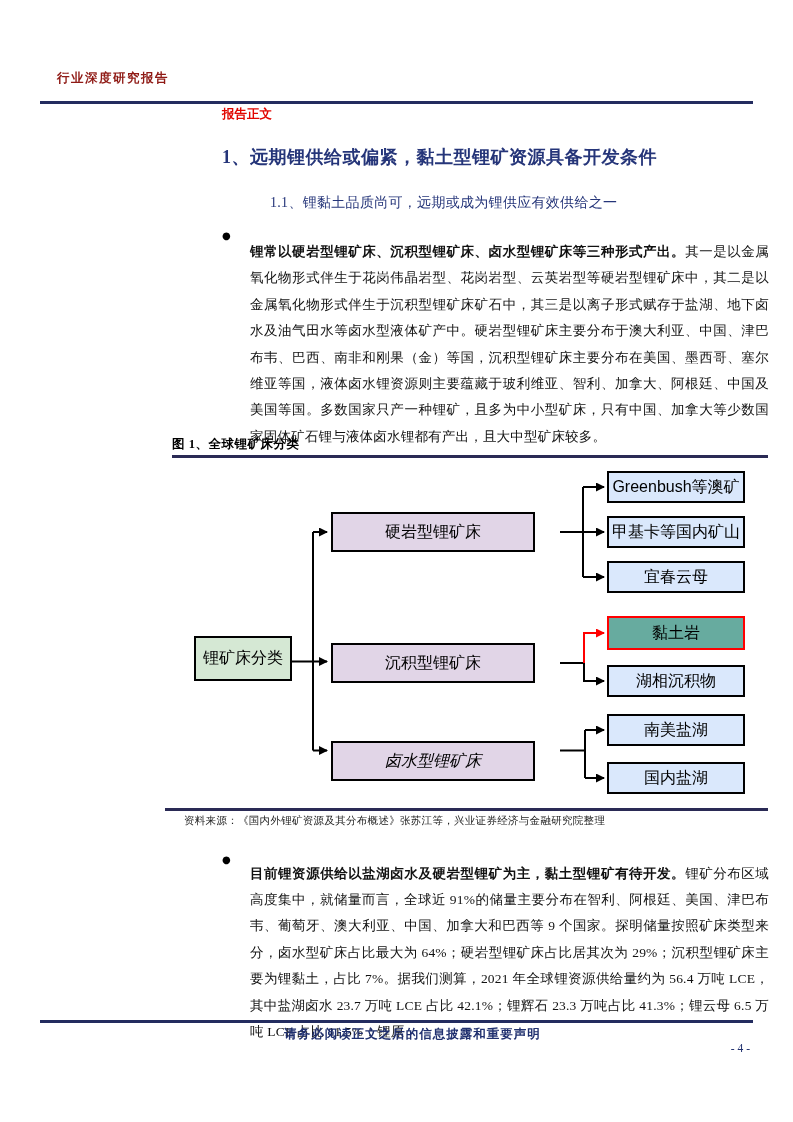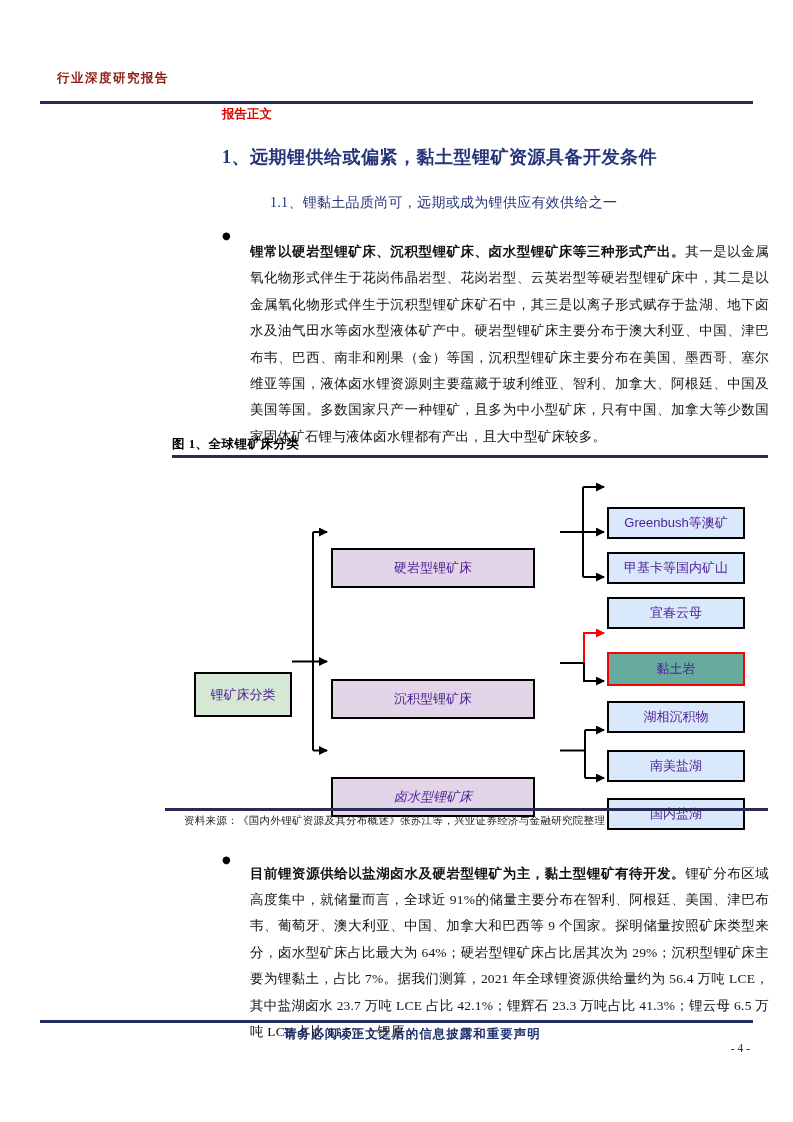--- a/index.html
+++ b/index.html
@@ -30,22 +30,22 @@
   .para b{font-weight:bold;}
   .para-0{left:250px;top:223px;margin-top:16px;}
   .para-1{left:250px;top:847px;}
   .bullet{font-size:10px;color:#000;font-family:"DejaVu Sans",sans-serif;}
   .bullet-0{left:222px;top:230px;}
   .bullet-1{left:222px;top:854px;}
   .fig-caption{left:172px;top:436px;font-size:12.5px;font-weight:bold;color:#000;letter-spacing:0.5px;}
   .caption-rule{left:172px;top:455px;width:596px;height:2.5px;background:#2A2A55;}
   .diagram{left:0;top:456px;width:793px;height:350px;}
   .node{position:absolute;display:flex;align-items:center;justify-content:center;
-        font-family:"Liberation Sans","DejaVu Sans",sans-serif;font-size:13px;color:#4c1d95;
-        border:2px solid #000;box-sizing:border-box;text-align:center;margin-top:36px;}
+        font-family:"Liberation Sans","DejaVu Sans",sans-serif;font-size:16px;color:#000000;
+        border:2px solid #000;box-sizing:border-box;text-align:center;}
   .node-root{left:194px;top:180px;width:98px;height:45px;background:var(--box-green);}
   .node-branch{left:331px;width:204px;height:40px;background:var(--box-purple);}
   .node-hard{top:56px;} .node-sed{top:187px;} .node-brine{top:285px;font-style:italic;}
   .node-leaf{left:607px;width:138px;height:32px;background:var(--box-blue);}
   .leaf-greenbush{top:15px;} .leaf-jiajika{top:60px;} .leaf-yichun{top:105px;}
   .leaf-clay{top:160px;height:34px;background:var(--box-teal);border-color:var(--highlight-red);}
   .leaf-lacustrine{top:209px;} .leaf-southamerica{top:258px;} .leaf-domestic{top:306px;}
   .connectors{position:absolute;left:0;top:0;width:793px;height:350px;pointer-events:none;}
   .fig-bottom-rule{left:165px;top:808px;width:603px;height:3px;background:#2A2A55;}
   .fig-source{left:168px;top:814px;font-size:10.5px;color:#222;letter-spacing:0.3px;margin-left:16px;}

